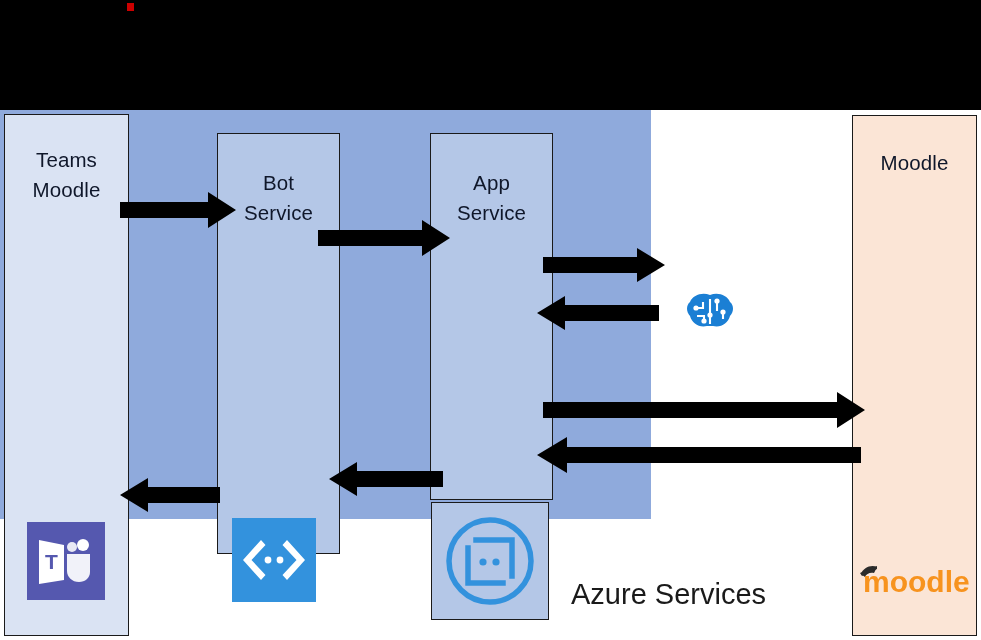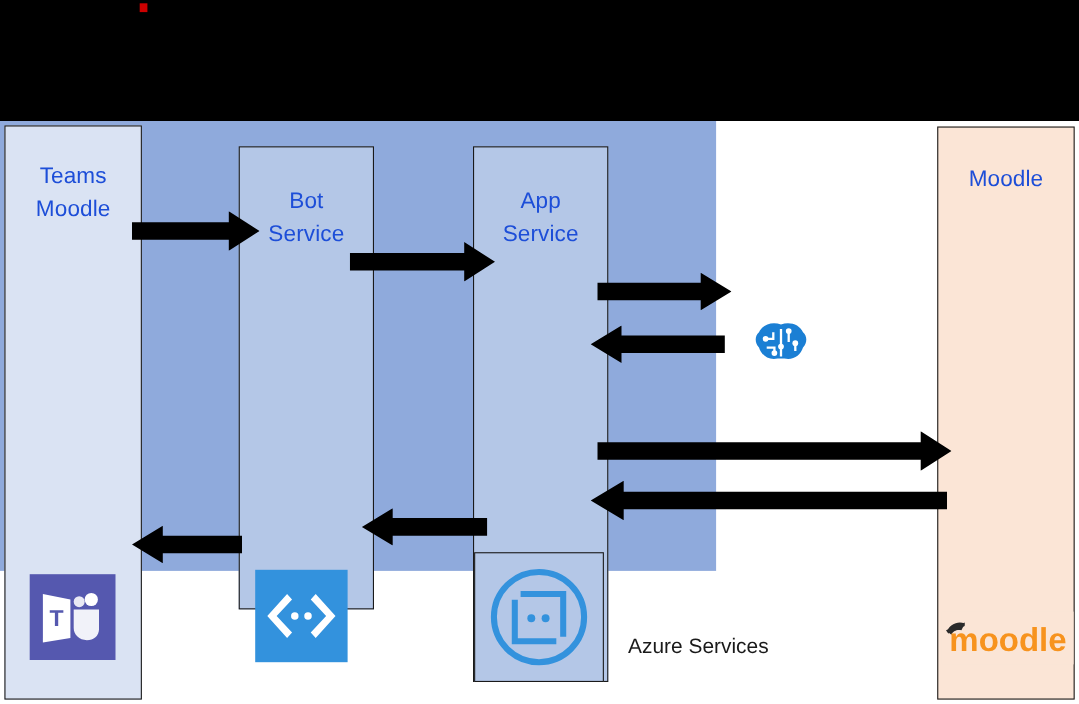--- a/index.html
+++ b/index.html
@@ -15,41 +15,41 @@
   
   .topbar{position:absolute;left:0;top:0;width:981px;height:110px;background:#000000;}
   .red-dot{position:absolute;left:127px;top:3px;width:7px;height:8px;background:#cc0000;}
 
   
   .box{position:absolute;border:1.6px solid #1a1a1a;box-sizing:border-box;}
 
   .teams-client{left:4px;top:114px;width:125px;height:522px;background:#dae3f3;}
   .azure-container{left:167px;top:116px;width:651px;height:519px;background:#8faadc;border:none;}
   .bot-service{left:217px;top:133px;width:123px;height:421px;background:#b4c7e7;}
-  .app-service{left:430px;top:133px;width:123px;height:487px;background:#b4c7e7;padding-left:35px;}
+  .app-service{left:430px;top:133px;width:123px;height:367px;background:#b4c7e7;padding-left:35px;}
   .luis{left:640px;top:133px;width:123px;height:243px;background:#b4c7e7;}
   .moodle{left:852px;top:115px;width:125px;height:521px;background:#fbe5d6;}
 
   .box-label{
     position:absolute;left:0;right:0;
     text-align:center;
-    color:#1d4ed8;
+    color:#0f172a;
     font-size:20.5px;
     line-height:1.45;
     letter-spacing:0.1px;
   }
   .teams-client .box-label{top:30px;}
   .bot-service .box-label{top:34px;}
   .app-service .box-label{top:34px;}
   .luis .box-label{top:33px;}
   .moodle .box-label{top:32px;}
 
   .azure-title{
     position:absolute;left:571px;top:578px;
-    color:#1a1a1a;font-size:19px;white-space:nowrap;
+    color:#1a1a1a;font-size:29px;white-space:nowrap;
   }
 
   
   .arrow{position:absolute;}
   .arrow svg{display:block;}
 
   
   .icon-tile{position:absolute;}
 
   .teams-icon{left:27px;top:522px;width:78px;height:78px;background:#5558af;

